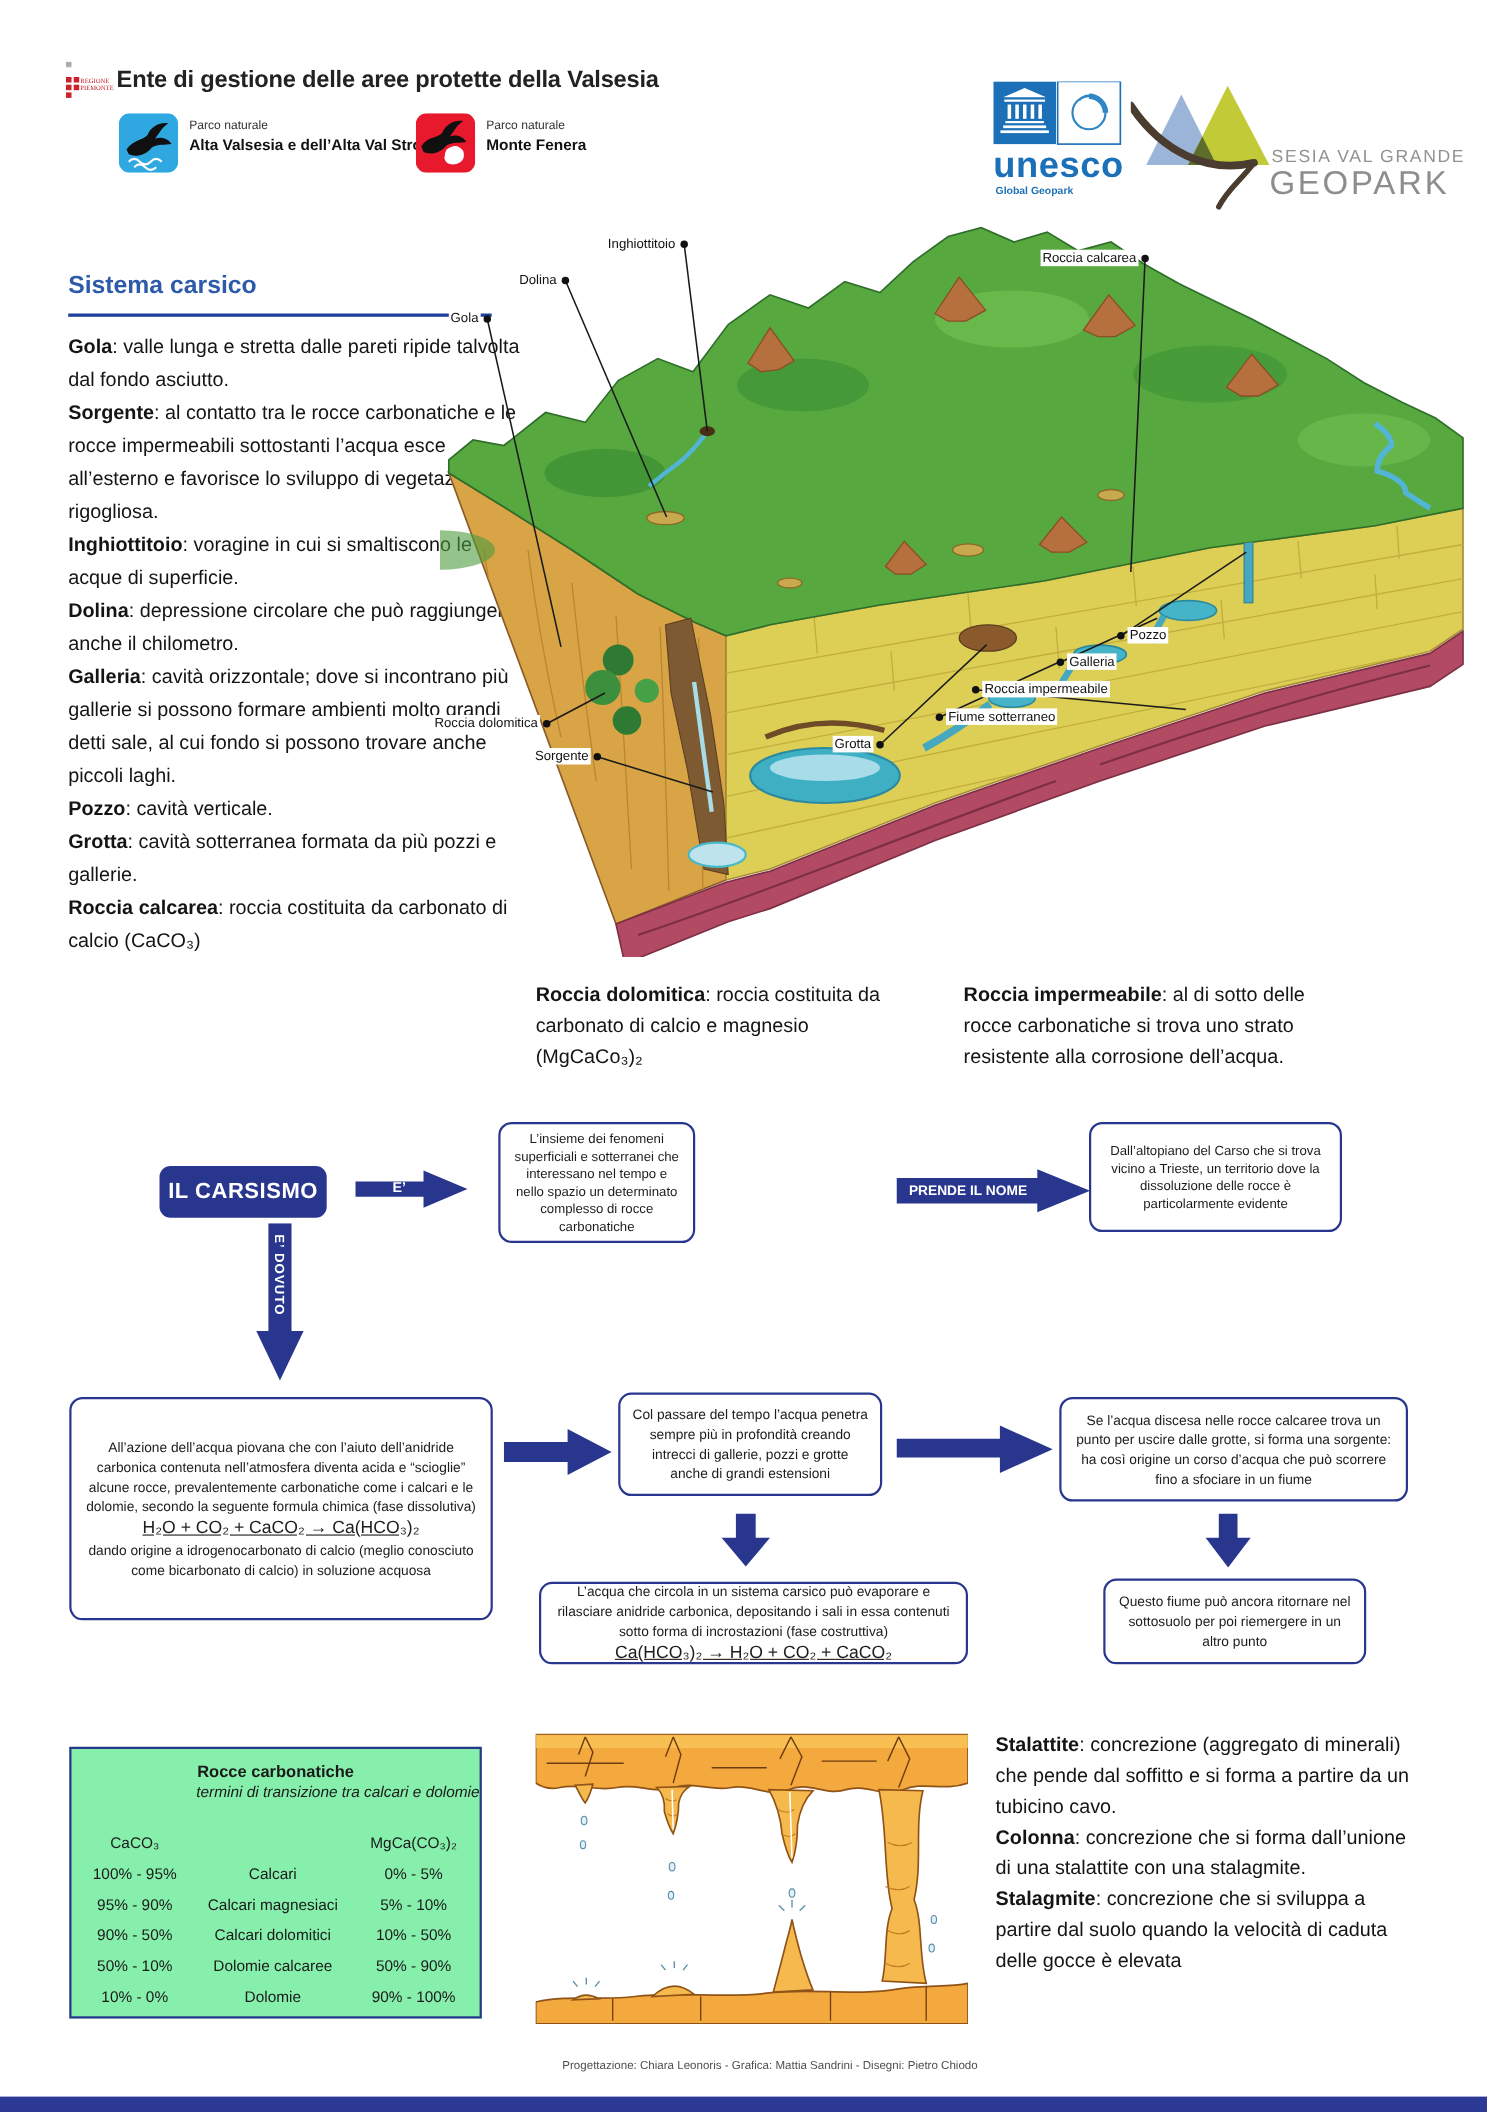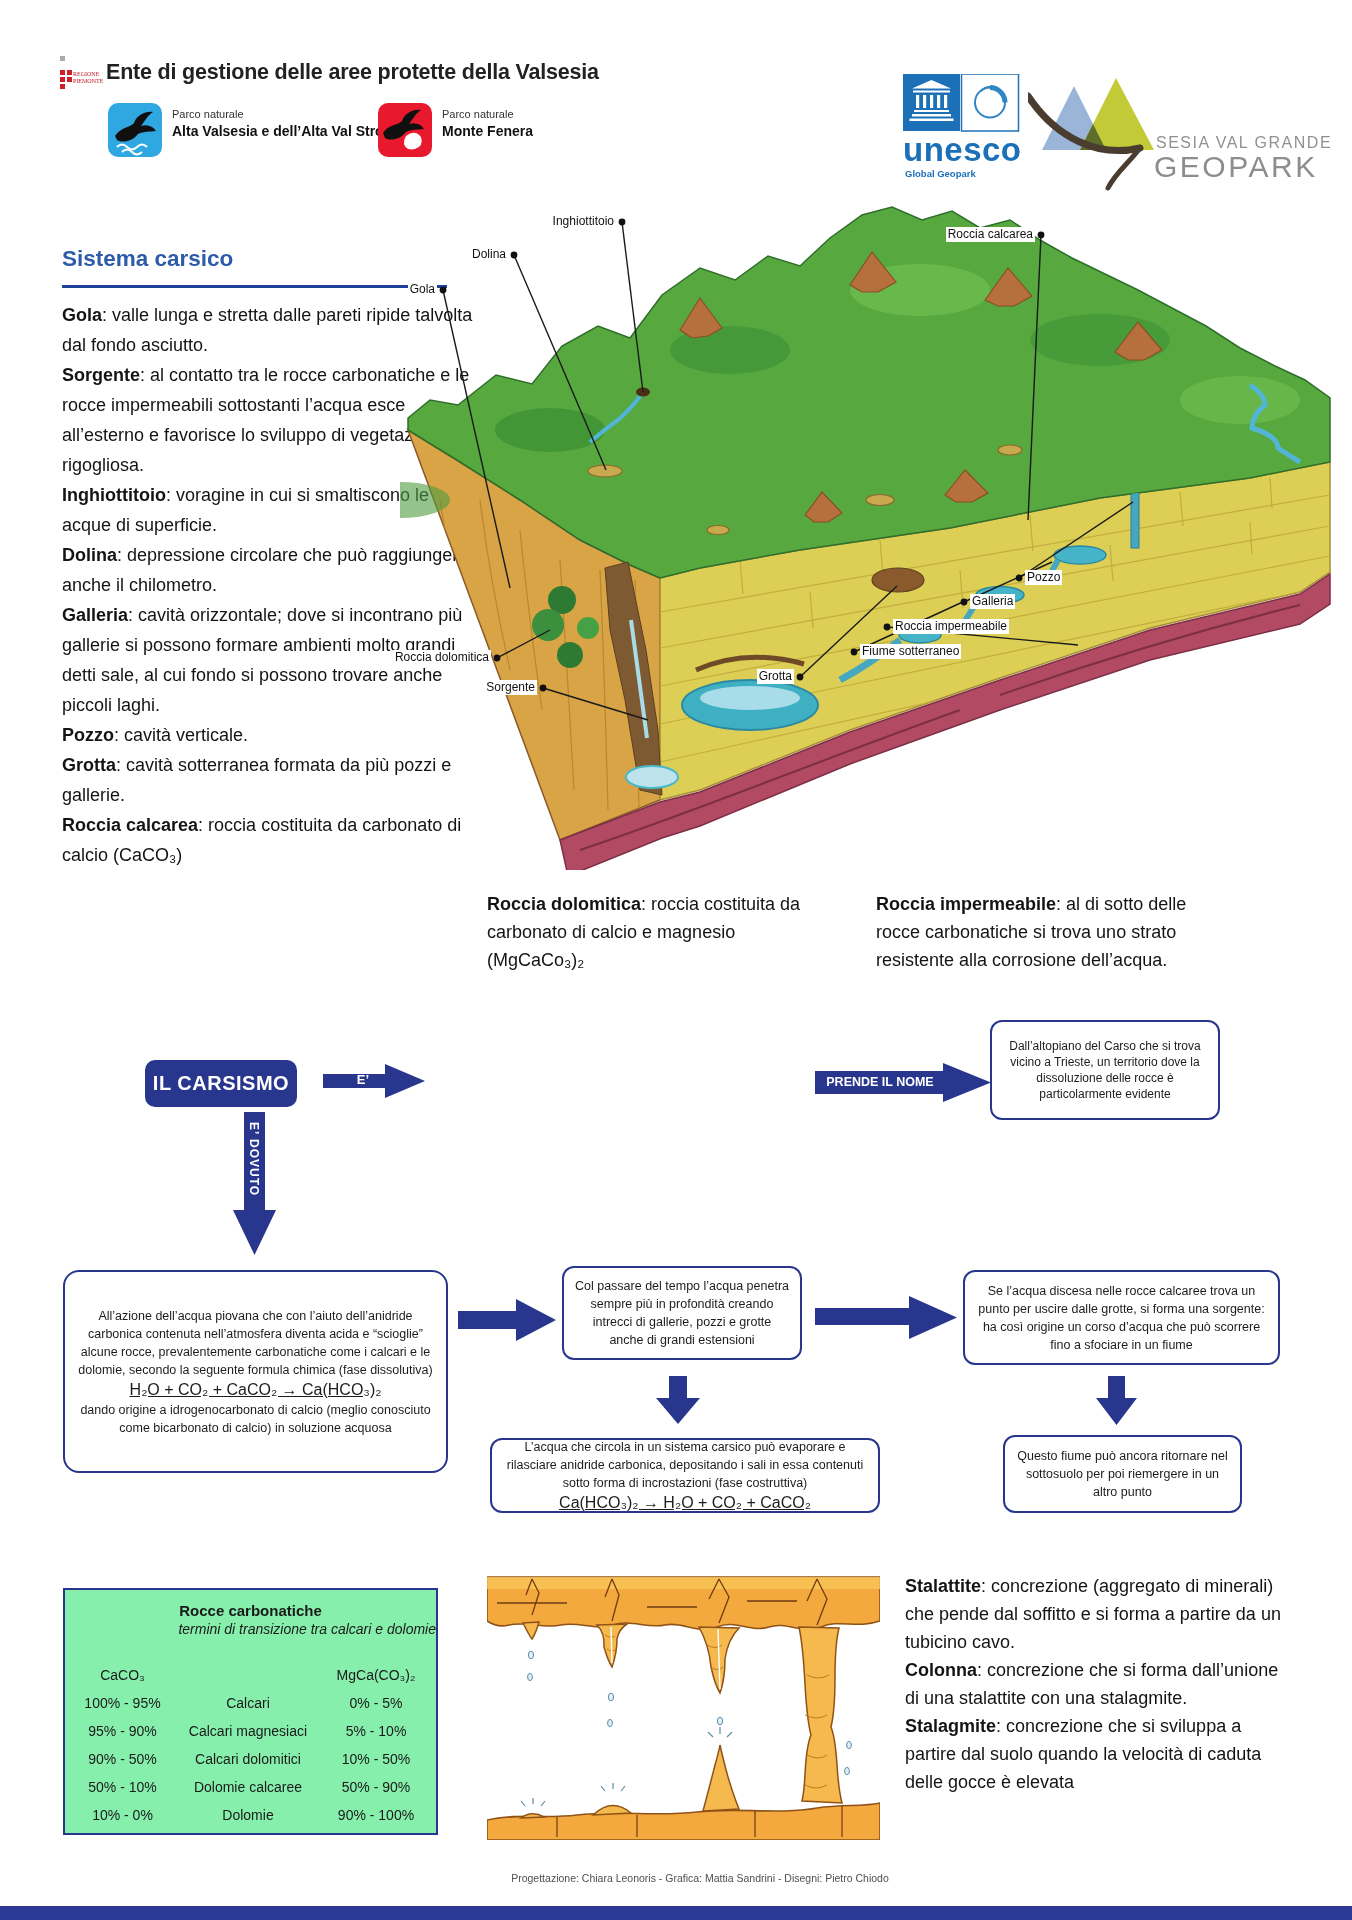--- a/index.html
+++ b/index.html
@@ -321,38 +321,39 @@
 
   <div class="fbox-root" style="left:145px; top:1060px; width:152px; height:47px;">IL CARSISMO</div>
 
   <div class="abs" style="left:323px; top:1062px;">
     <svg width="102" height="38" viewBox="0 0 102 38">
         <polygon points="0,12 62,12 62,2 102,19 62,36 62,26 0,26" fill="#28368e"></polygon>
       </svg>
     <span class="arrow-label" style="left:0; top:10px; width:80px; font-size:13px;">E’</span>
   </div>
 
+  <div class="fbox" style="left:453px; top:1020px; width:179px; height:110px;">L’insieme dei fenomeni superficiali e sotterranei che interessano nel tempo e nello spazio un determinato complesso di rocce carbonatiche</div>
 
   <div class="abs" style="left:815px; top:1062px;">
     <svg width="176" height="41" viewBox="0 0 176 41">
         <polygon points="0,9 128,9 128,1 176,20.5 128,40 128,32 0,32" fill="#28368e"></polygon>
       </svg>
     <span class="arrow-label" style="left:2px; top:13px; width:126px; font-size:12.5px;">PRENDE IL NOME</span>
   </div>
 
   <div class="fbox" style="left:990px; top:1020px; width:230px; height:100px;">Dall’altopiano del Carso che si trova vicino a Trieste, un territorio dove la dissoluzione delle rocce è particolarmente evidente</div>
 
   <div class="abs" style="left:232px; top:1112px;">
     <svg width="45" height="143" viewBox="0 0 45 143">
         <polygon points="12,0 33,0 33,98 44,98 22.5,143 1,98 12,98" fill="#28368e"></polygon>
       </svg>
     <span class="arrow-label-v" style="left:15px; top:10px; font-size:12px;">E’ DOVUTO</span>
   </div>
 
-  <div class="fbox fwide" style="left:63px; top:1270px; width:385px; height:203px;border-radius:16px;">
+  <div class="fbox fwide" style="left:63px; top:1270px; width:385px; height:203px;">
     <div class="fpar">All’azione dell’acqua piovana che con l’aiuto dell’anidride carbonica contenuta nell’atmosfera diventa acida e “scioglie” alcune rocce, prevalentemente carbonatiche come i calcari e le dolomie, secondo la seguente formula chimica (fase dissolutiva)</div>
     <div class="formula">H₂O + CO₂ + CaCO₂ → Ca(HCO₃)₂</div>
     <div class="fpar">dando origine a idrogenocarbonato di calcio (meglio conosciuto come bicarbonato di calcio) in soluzione acquosa</div>
   </div>
 
   <div class="abs" style="left:458px; top:1296px;">
     <svg width="98" height="48" viewBox="0 0 98 48">
         <polygon points="0,15 58,15 58,3 98,24 58,45 58,33 0,33" fill="#28368e"></polygon>
       </svg>
   </div>

